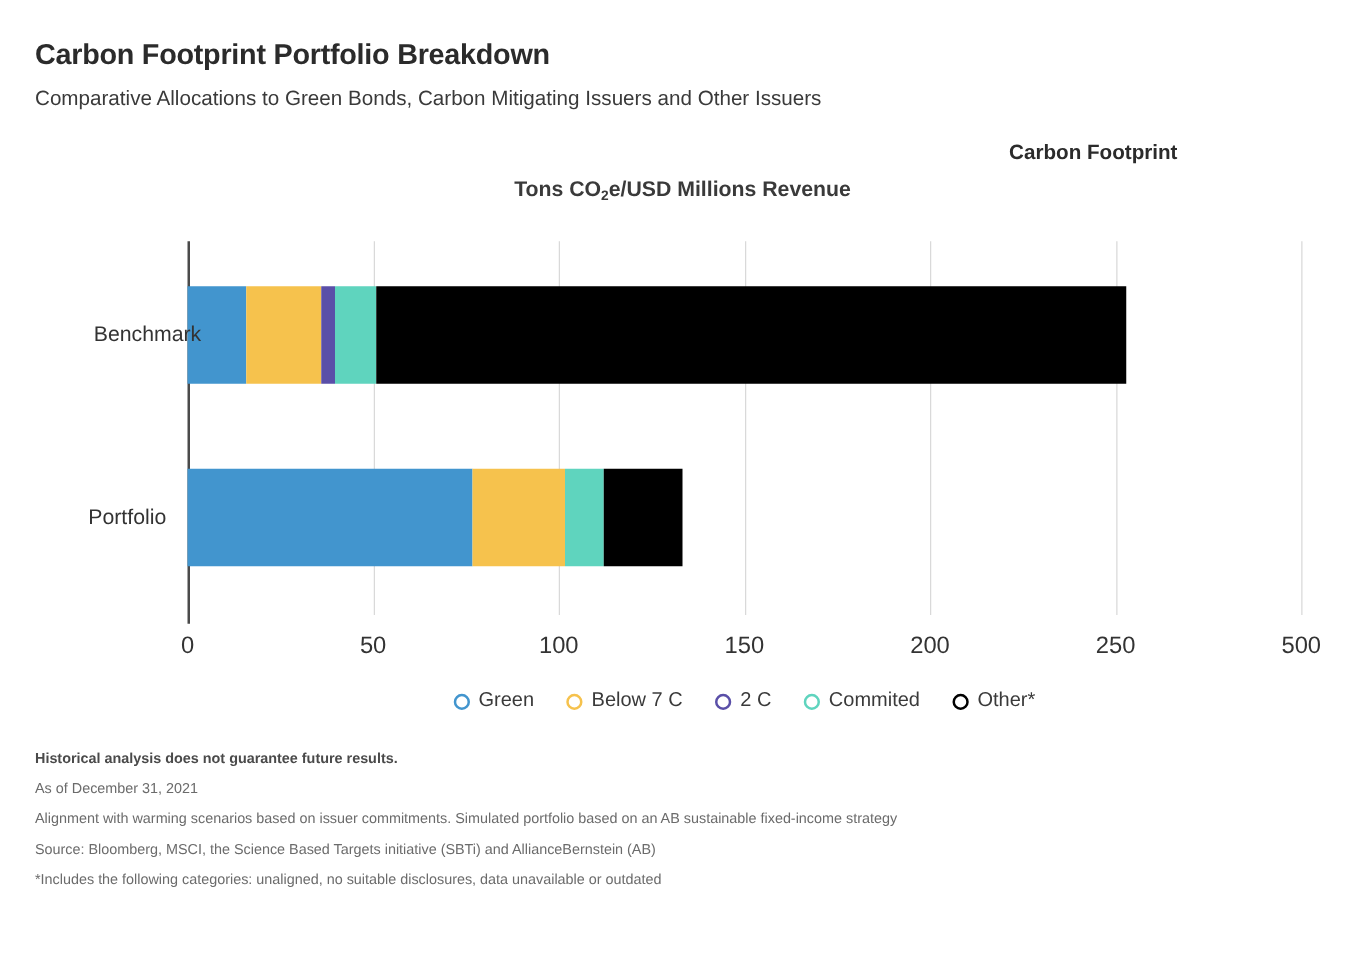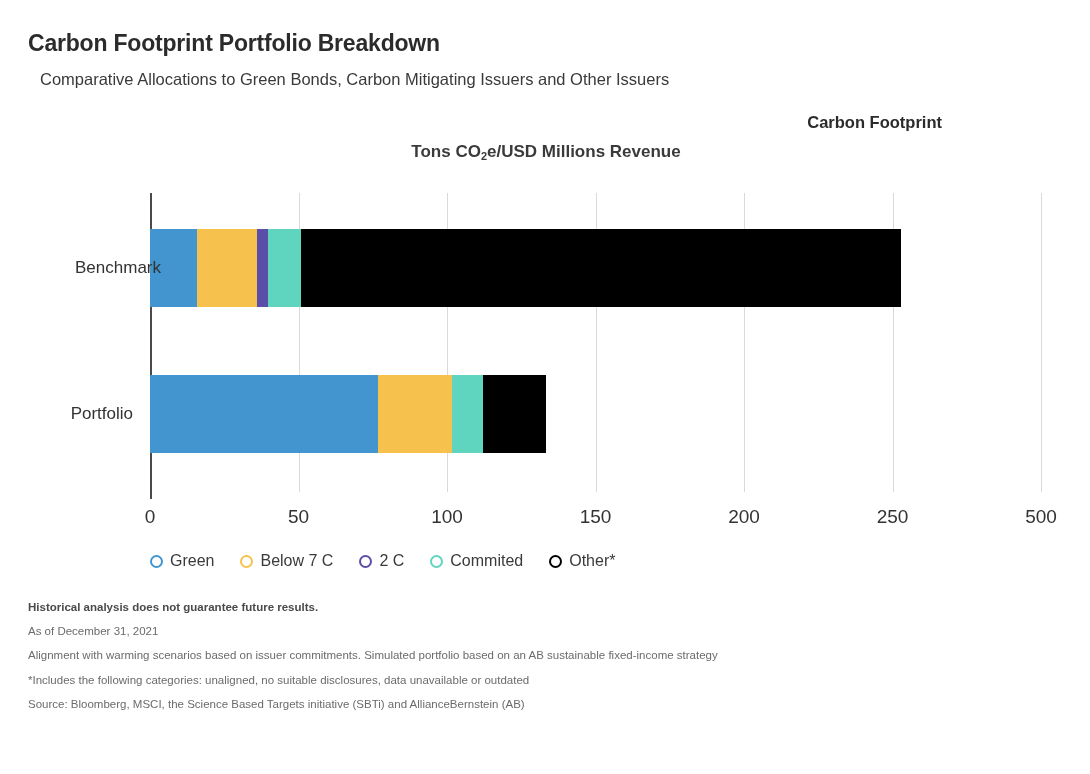--- a/index.html
+++ b/index.html
@@ -28,21 +28,21 @@
     font-weight: bold;
     color: #2b2b2b;
     letter-spacing: -0.2px;
     margin: 0;
     line-height: 1.2;
   }
   .header-subtitle {
     font-size: 16.5px;
     font-weight: normal;
     color: #3a3a3a;
-    margin: 12px;
+    margin: 0;
     margin-top: 12px;
     line-height: 1.2;
   }
 
   
   .chart-title-block {
     position: absolute;
     left: 150px;
     top: 112px;
     width: 792px;
@@ -141,20 +141,21 @@
     white-space: nowrap;
   }
 
   
   .legend {
     position: absolute;
     left: 150px;
     top: 552px;
     width: 891px;
     display: flex;
+    justify-content: center;
     align-items: center;
     gap: 26px;
   }
   .legend-item {
     display: flex;
     align-items: center;
     gap: 7px;
   }
   .legend-marker {
     width: 13px;
@@ -269,15 +270,15 @@
     <div class="legend-item">
       <span class="legend-marker" style="border-color: rgb(0, 0, 0);"></span>
       <span class="legend-label">Other*</span>
     </div>
   </div>
 
 <div class="footnotes" id="footnotes-host">
     <p class="footnote footnote-bold">Historical analysis does not guarantee future results.</p>
     <p class="footnote">As of December 31, 2021</p>
     <p class="footnote">Alignment with warming scenarios based on issuer commitments. Simulated portfolio based on an AB sustainable fixed-income strategy</p>
+    <p class="footnote">Source: Bloomberg, MSCI, the Science Based Targets initiative (SBTi) and AllianceBernstein (AB)</p>
     <p class="footnote">*Includes the following categories: unaligned, no suitable disclosures, data unavailable or outdated</p>
-    <p class="footnote">Source: Bloomberg, MSCI, the Science Based Targets initiative (SBTi) and AllianceBernstein (AB)</p>
   </div>
 
 </body></html>

